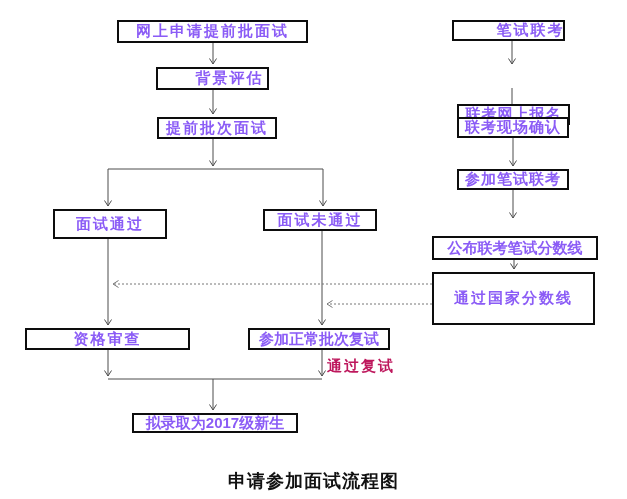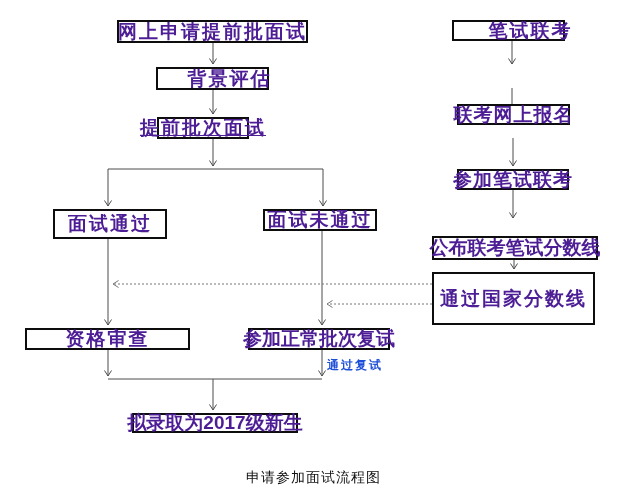--- a/index.html
+++ b/index.html
@@ -20,48 +20,48 @@
     left: 0;
     top: 0;
     width: 627px;
     height: 499px;
   }
   .node {
     position: absolute;
     box-sizing: border-box;
     border: 2px solid #0d0d0d;
     background: #ffffff;
-    color: #4c1d95;
+    color: #8b5cf6;
     font-weight: bold;
-    font-size: 19px;
+    font-size: 15px;
     letter-spacing: 2px;
     display: flex;
     align-items: center;
     justify-content: center;
     white-space: nowrap;
     z-index: 2;
   }
   .edge-label {
     position: absolute;
-    color: #1d4ed8;
-    font-size: 12px;
+    color: #be185d;
+    font-size: 15px;
     font-weight: bold;
     letter-spacing: 2px;
     white-space: nowrap;
     z-index: 2;
   }
   .caption {
     position: absolute;
     left: 0;
     right: 0;
     top: 469px;
     text-align: center;
     color: #111111;
-    font-size: 14px;
-    font-weight: normal;
+    font-size: 18px;
+    font-weight: bold;
     letter-spacing: 1px;
     z-index: 2;
   }
 </style>
 </head>
 <body>
 
 <div class="canvas">
 
   <svg class="connectors" width="627" height="499" viewBox="0 0 627 499" xmlns="http://www.w3.org/2000/svg">
@@ -98,36 +98,37 @@
     <g stroke="#777777" stroke-width="1" fill="none" stroke-dasharray="2,2">
       <line x1="432" y1="284" x2="113" y2="284" marker-end="url(#arwd)"></line>
       <line x1="432" y1="304" x2="327" y2="304" marker-end="url(#arwd)"></line>
     </g>
   </svg>
 
   <div class="node" style="left:117px; top:20px;  width:191px; height:23px;">网上申请提前批面试</div>
 
   <div class="node" style="left:156px; top:67px;  width:113px; height:23px;padding-left:34px;">背景评估</div>
 
-  <div class="node" style="left:157px; top:117px; width:92px; height:22px;text-decoration:underline;">提前批次面试</div>
+  <div class="node" style="left:157px; top:117px; width:120px; height:22px;">提前批次面试</div>
 
   <div class="node" style="left:53px;  top:209px; width:114px; height:30px;">面试通过</div>
 
   <div class="node" style="left:263px; top:209px; width:114px; height:22px;text-align:center;">面试未通过</div>
 
   <div class="node" style="left:25px;  top:328px; width:165px; height:22px;">资格审查</div>
 
   <div class="node" style="left:248px; top:328px; width:142px; height:22px; letter-spacing:0;">参加正常批次复试</div>
 
   <div class="node" style="left:132px; top:413px; width:166px; height:20px; letter-spacing:0;">拟录取为2017级新生</div>
 
   <div class="node" style="left:452px; top:20px;  width:113px; height:21px;padding-left:44px;">笔试联考</div>
 
   <div class="node" style="left:457px; top:61px;  width:113px; height:21px; letter-spacing:1px;margin-top:43px;">联考网上报名</div>
 
+  <div class="node" style="left:457px; top:117px; width:112px; height:21px; letter-spacing:1px;">联考现场确认</div>
 
   <div class="node" style="left:457px; top:169px; width:112px; height:21px; letter-spacing:1px;">参加笔试联考</div>
 
   <div class="node" style="left:432px; top:221px; width:166px; height:24px; letter-spacing:0;margin-top:15px;">公布联考笔试分数线</div>
 
   <div class="node" style="left:432px; top:272px; width:163px; height:53px;">通过国家分数线</div>
 
   <div class="edge-label" style="left:327px; top:357px;">通过复试</div>
 
   <div class="caption">申请参加面试流程图</div>

